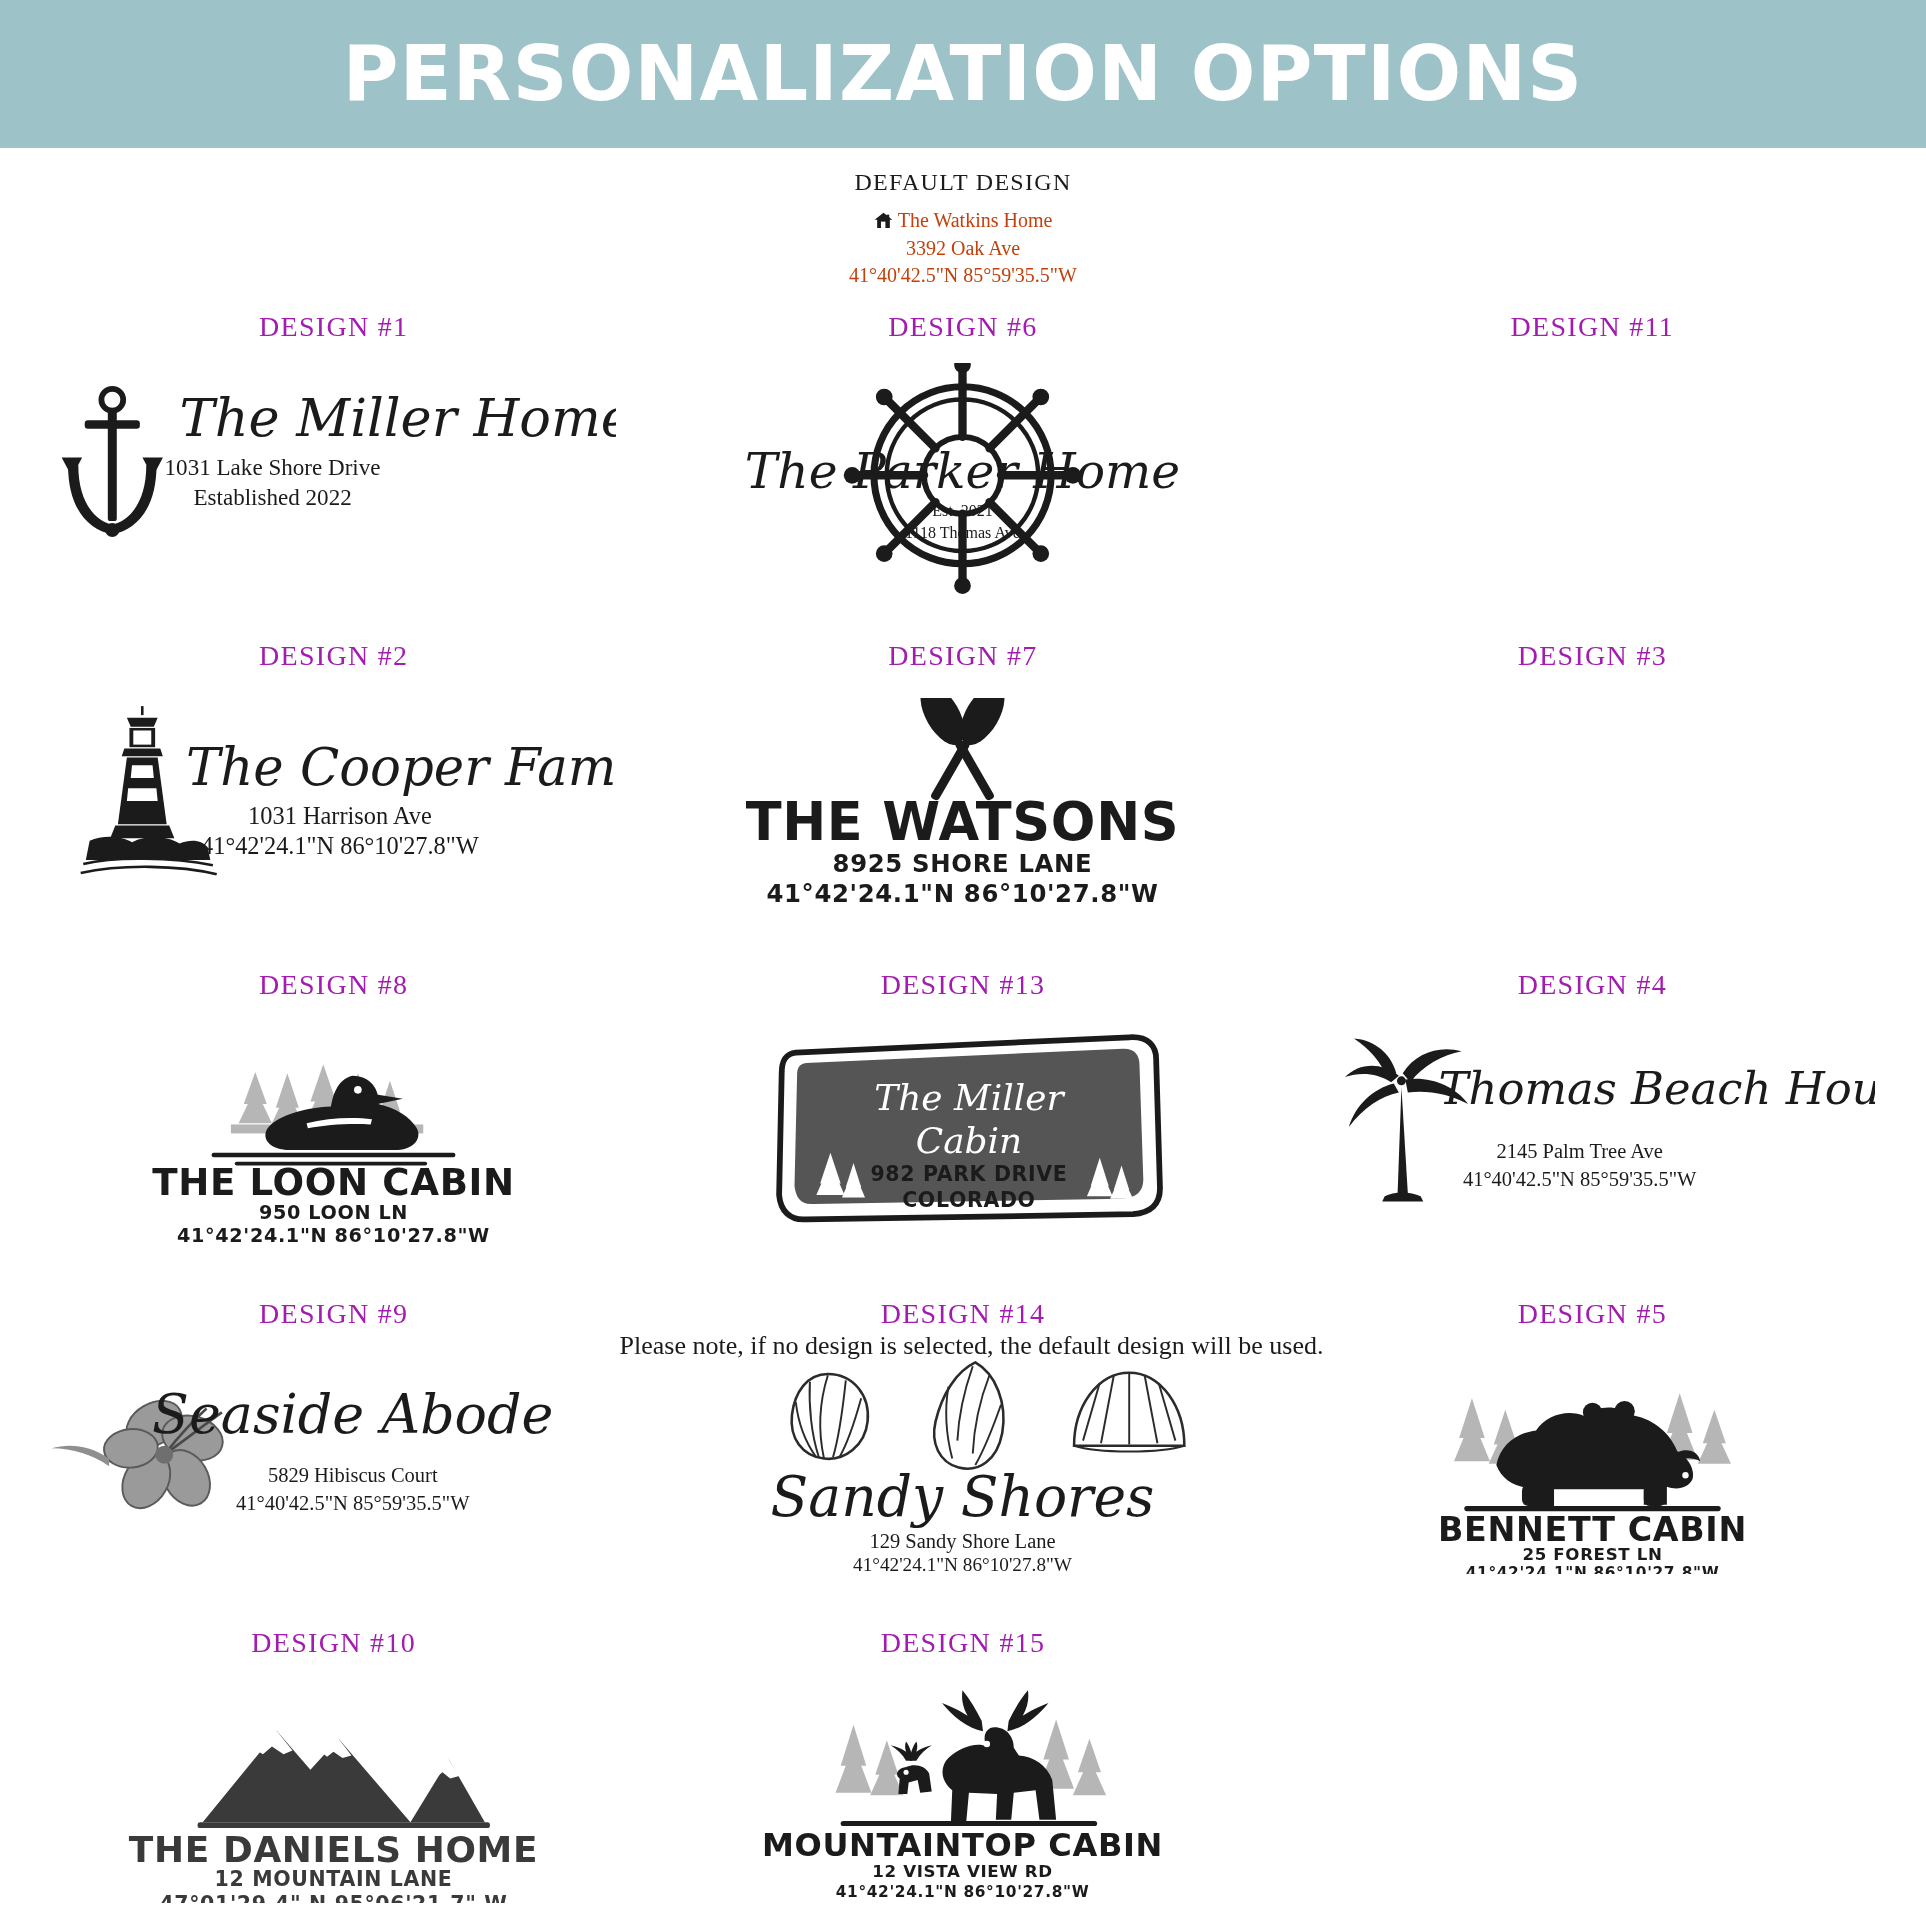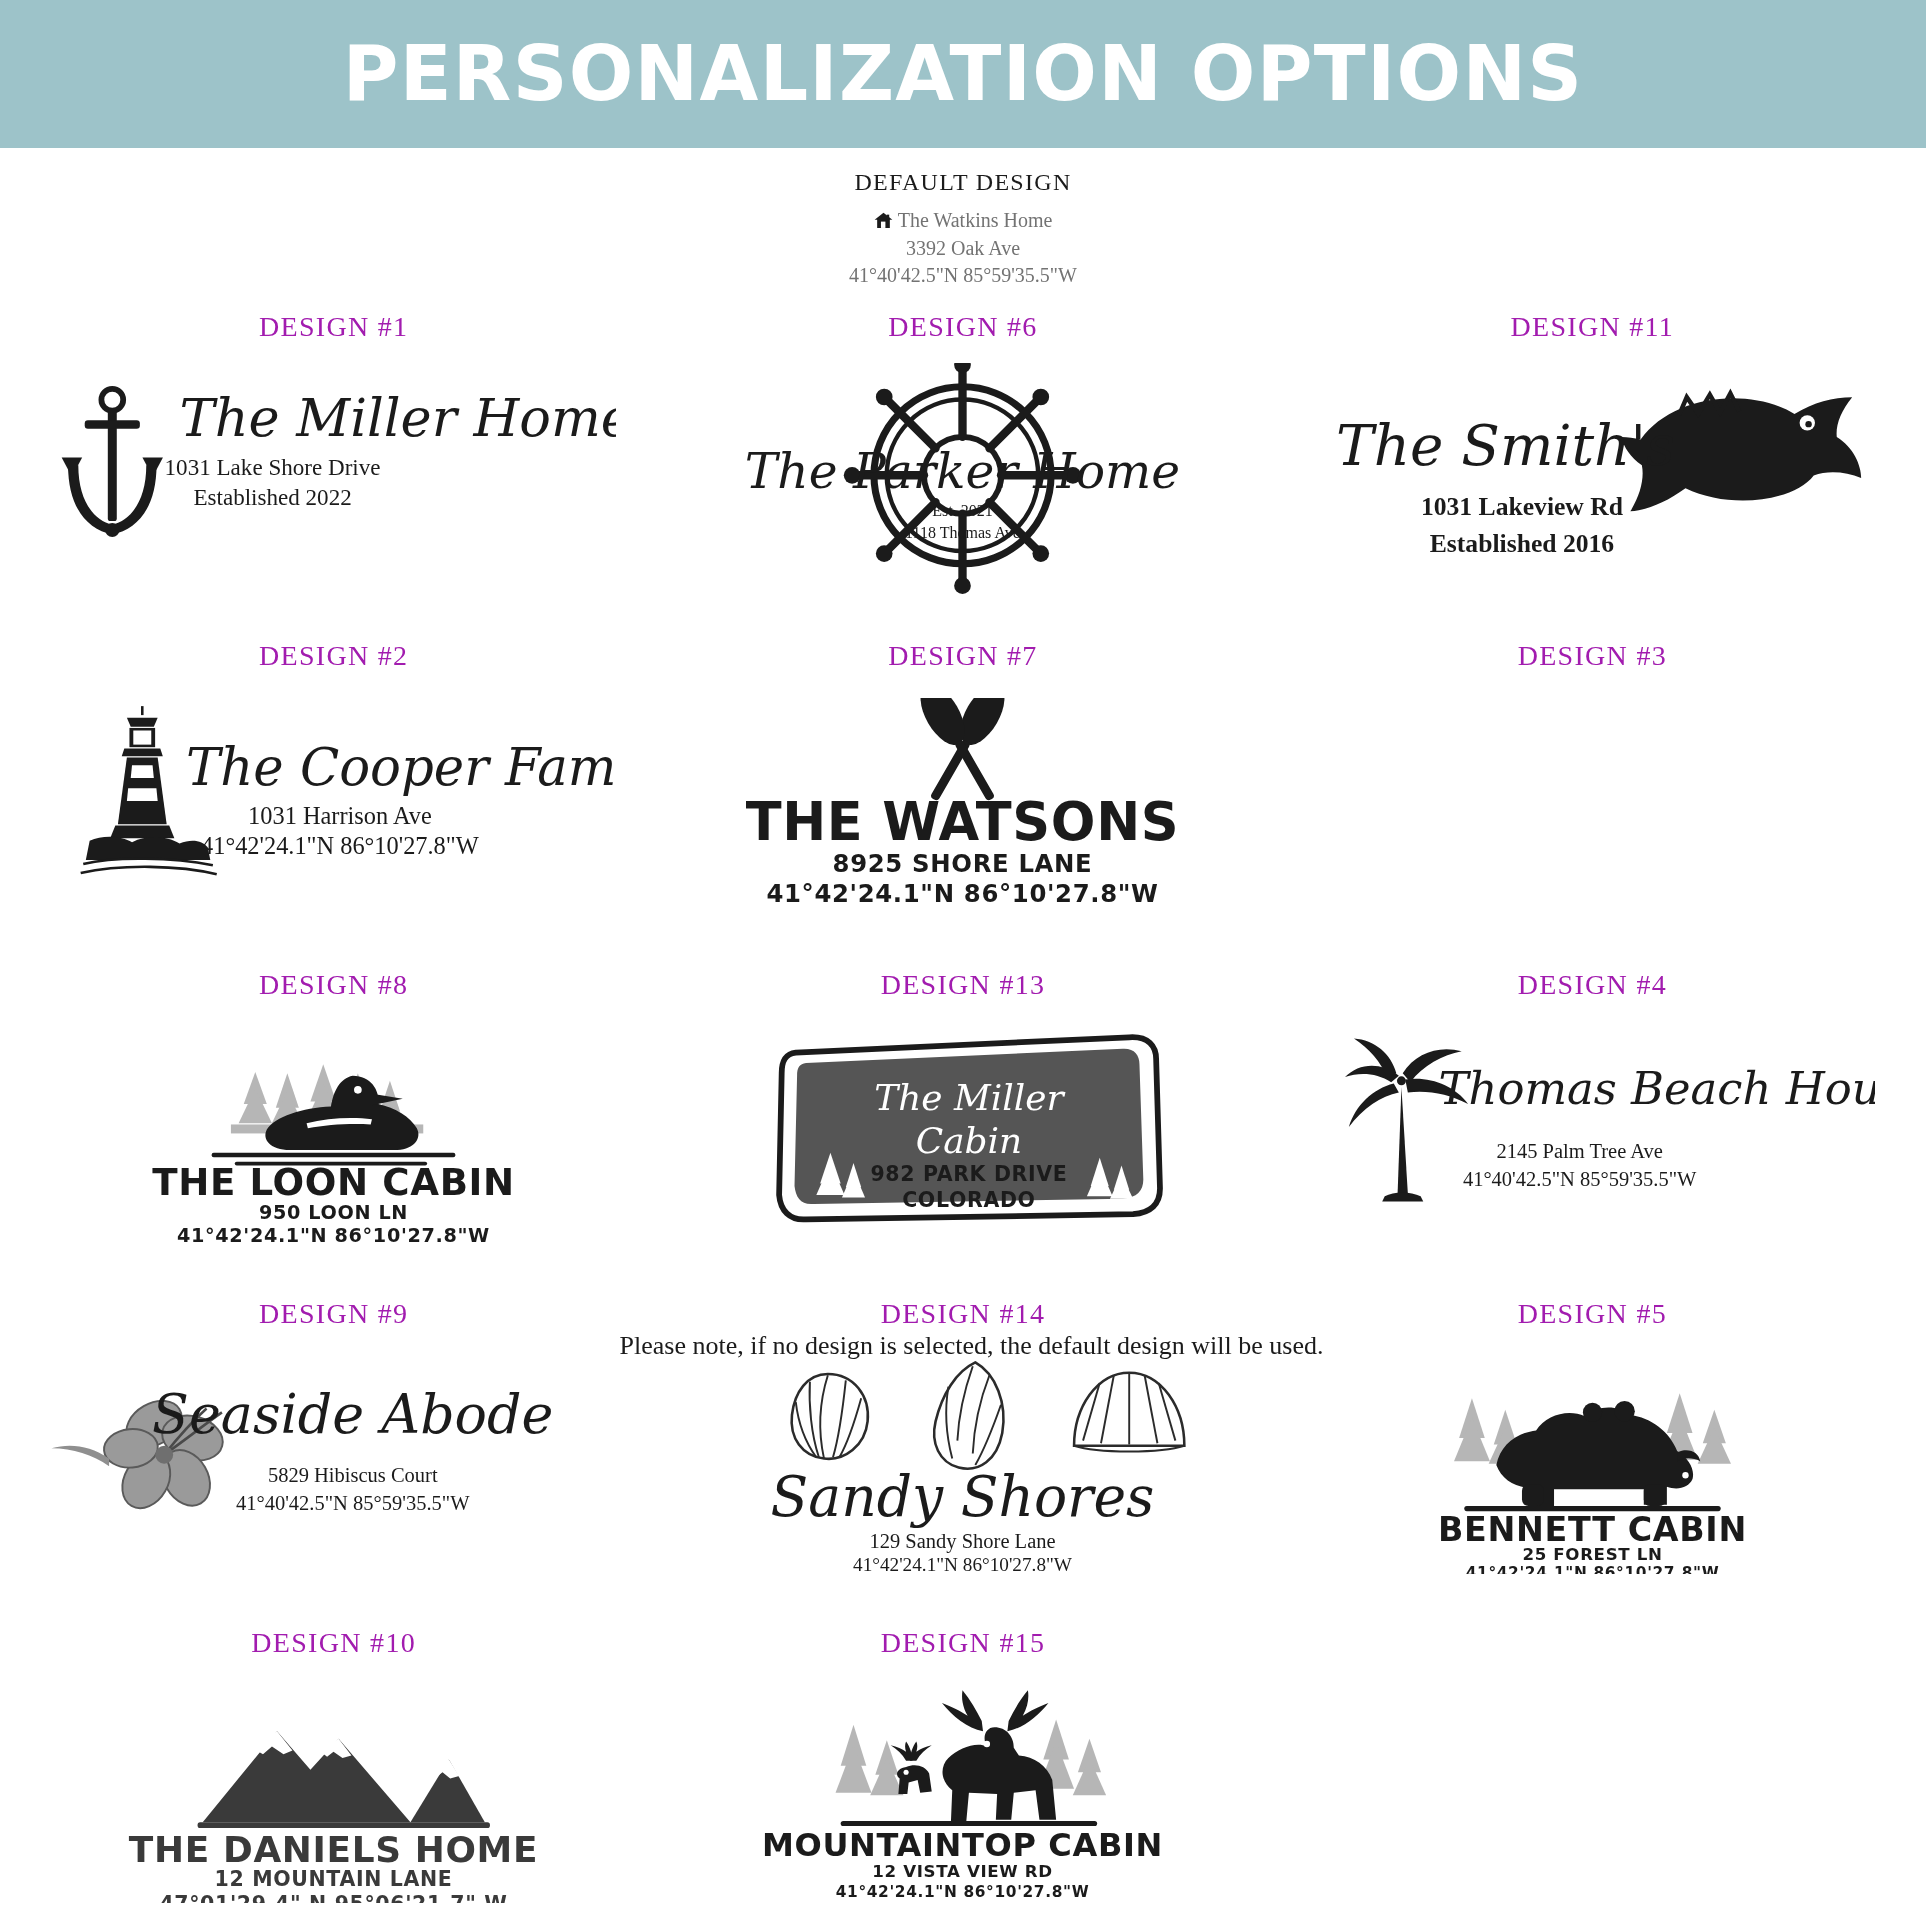--- a/index.html
+++ b/index.html
@@ -46,21 +46,21 @@
     font-family: "Liberation Serif", serif;
     font-size: 24px;
     letter-spacing: 1.3px;
     color: #1b1b1b;
   }
   .default-lines {
     margin-top: 11.6px;
     font-family: "Liberation Serif", serif;
     font-size: 20px;
     line-height: 1.32;
-    color: #737373;
+    color: #c2410c;
   }
   .house-icon {
     display: inline-block;
     vertical-align: -1.9px;
     margin-right: 5.1px;
   }
   
   .grid {
     margin-top: 23px;
     display: grid;
@@ -198,33 +198,20 @@
           </g>
           <text class="script" x="440" y="195" font-size="76" fill="#1b1b1b" text-anchor="middle">The Parker Home</text>
           <text class="addr-serif" x="440" y="238" font-size="25" fill="#1b1b1b" text-anchor="middle">Est. 2021</text>
           <text class="addr-serif" x="440" y="272" font-size="25" fill="#1b1b1b" text-anchor="middle">1118 Thomas Ave</text>
         </svg>
       </div>
     </div>
 
     <div class="cell">
       <div class="cell-label">DESIGN #11</div>
-      <div class="art">
-        <svg viewBox="0 0 880 340" width="565" height="218">
-          <g fill="#1b1b1b" transform="translate(455,10)">
-            <path d="M60 100 C110 30 230 18 300 60 C330 42 360 34 390 34 C372 56 364 78 366 96 C392 112 404 140 404 160 C380 150 352 148 330 156 C300 196 200 210 130 176 C100 198 70 210 44 212 C60 186 66 160 62 140 C44 128 34 112 30 96 C40 96 50 98 60 100 Z"></path>
-            <circle cx="320" cy="74" r="12" fill="#ffffff"></circle>
-            <circle cx="322" cy="76" r="5" fill="#1b1b1b"></circle>
-            <path d="M120 62 L132 34 L150 60 L168 30 L184 58 L200 28 L214 56" stroke="#1b1b1b" stroke-width="7" fill="none"></path>
-          </g>
-          <text class="script" x="40" y="150" font-size="88" fill="#1b1b1b">The Smith's</text>
-          <text class="addr-serif" x="330" y="228" font-size="40" font-weight="bold" fill="#1b1b1b" text-anchor="middle">1031 Lakeview Rd</text>
-          <text class="addr-serif" x="330" y="285" font-size="40" font-weight="bold" fill="#1b1b1b" text-anchor="middle">Established 2016</text>
-        </svg>
-      </div>
     </div>
 
     <div class="cell">
       <div class="cell-label">DESIGN #2</div>
       <div class="art">
         <svg viewBox="0 0 880 360" width="565" height="231">
           <g fill="#1b1b1b" transform="translate(40,10)">
             <path d="M100 12 L104 12 L104 26 L100 26 Z"></path>
             <path d="M78 30 L126 30 L120 44 L84 44 Z"></path>
             <rect x="82" y="46" width="40" height="30"></rect>

